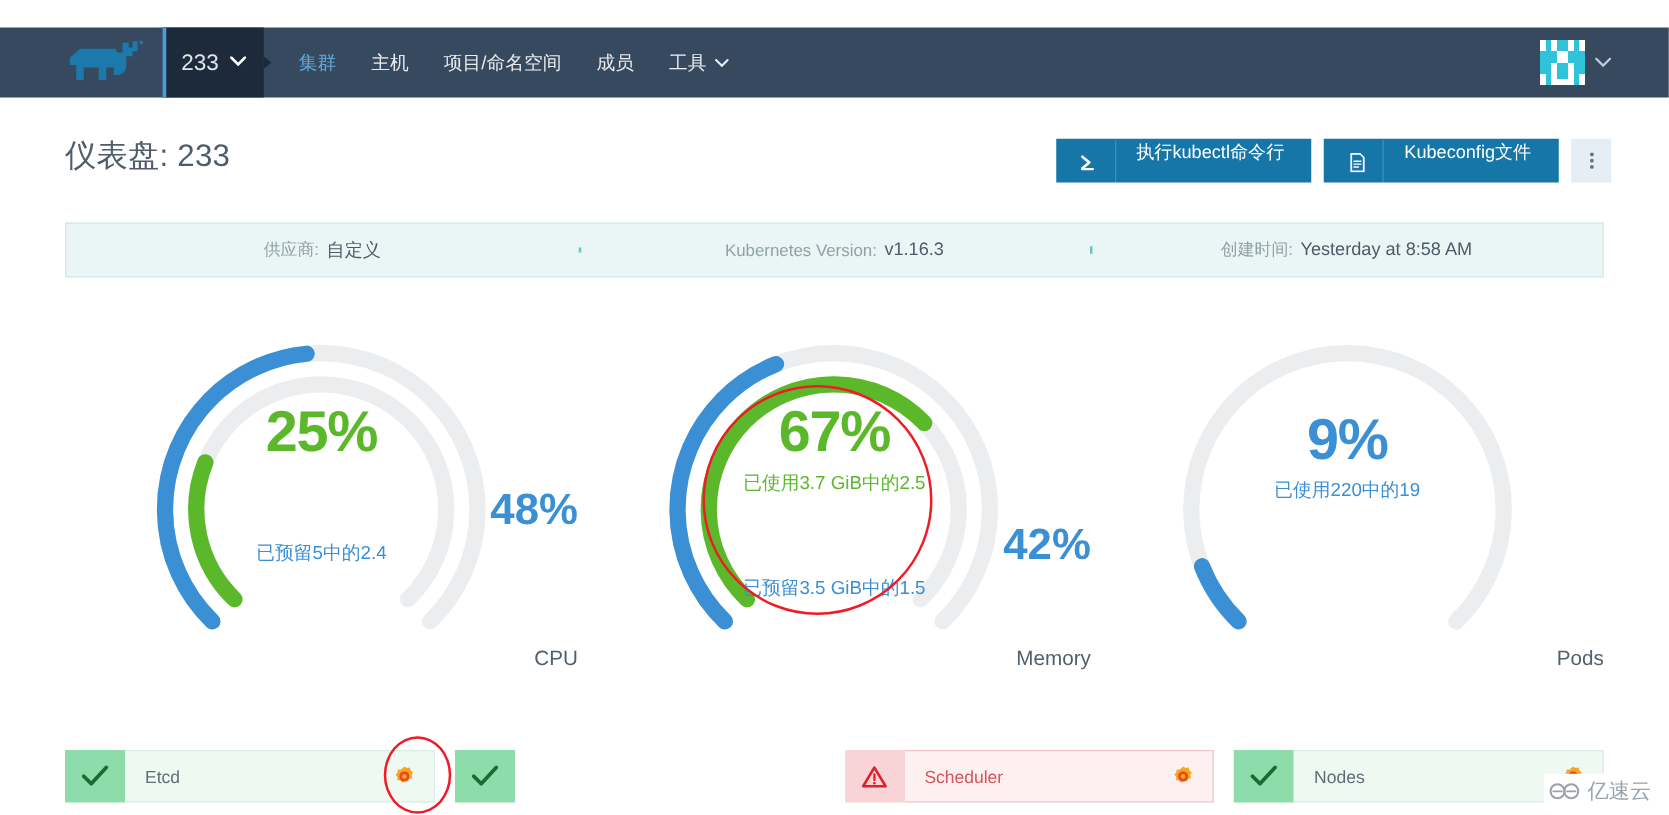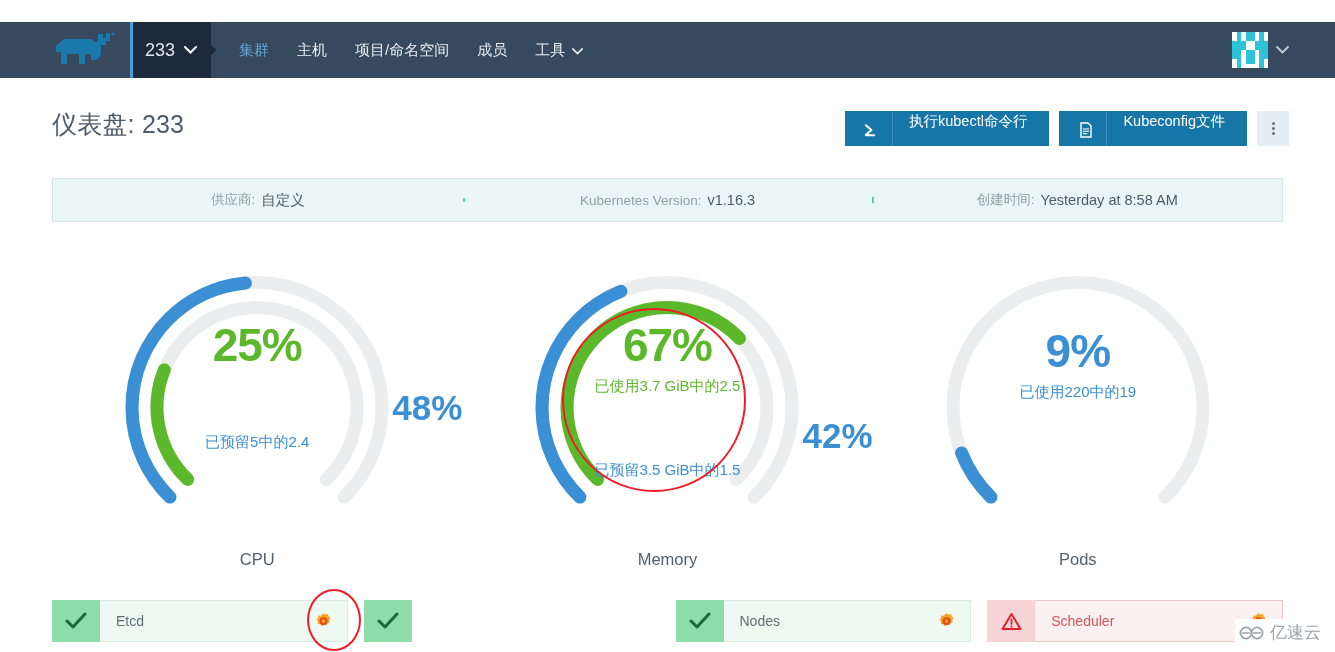--- a/index.html
+++ b/index.html
@@ -98,22 +98,22 @@
   .gauge-center{
     position:absolute; left:0; right:0; top:92px; text-align:center; pointer-events:none;
   }
   .g-big{ font-size:46px; font-weight:bold; line-height:1; letter-spacing:-1px; }
   .g-sub{ font-size:15px; margin-top:9px; }
   .g-big2{ font-size:35px; font-weight:bold; margin-top:22px; line-height:1;text-align:right; }
   .g-sub2{ font-size:15px; margin-top:8px; }
   .green{ color:#5cb82b; }
   .blue{ color:#3b8fd4; }
   .gauge-label{
-    position:absolute; left:0; right:0; top:288px; text-align:center;
-    font-size:16.5px; color:#52606d;margin-top:32px;
+    position:absolute; left:0; right:0; top:288px; text-align:right;
+    font-size:16.5px; color:#52606d;
   }
   .anno-circle{
     position:absolute; border:2px solid #ee1c25; border-radius:50%;
     pointer-events:none;
   }
 
   
   .statusbars{
     position:absolute; left:52px; top:600px; width:1231px; height:42px;
     display:flex; gap:16px;
@@ -328,57 +328,57 @@
   </div>
 
   <div class="sbar ok">
     <div class="badge">
       <svg width="22" height="18" viewBox="0 0 22 18">
           <path d="M2 9 L8 15 L20 2" stroke="#176b33" stroke-width="3" fill="none" stroke-linecap="round" stroke-linejoin="round"></path>
         </svg>
     </div>
   </div>
 
+  <div class="sbar warn">
+    <div class="badge">
+      <svg width="21" height="19" viewBox="0 0 21 19">
+          <path d="M10.5 2 L19.5 17 L1.5 17 Z" fill="none" stroke="#e0212b" stroke-width="2" stroke-linejoin="round"></path>
+          <path d="M10.5 7.5 v4.5" stroke="#e0212b" stroke-width="1.8" stroke-linecap="round"></path>
+          <circle cx="10.5" cy="14.5" r="1" fill="#e0212b"></circle>
+        </svg>
+    </div>
+    <div class="sbody">
+      <span>Scheduler</span>
+      <span class="gear">
+        <svg width="19" height="19" viewBox="0 0 20 20">
+            <path d="M10 1.2l2.2 1.3 2.5-.4.6 2.5 2 1.6-1.2 2.2.5 2.5-2.4.9-1.2 2.2-2.5-.4-2.2 1.3-1.7-1.9-2.5-.4.1-2.5-1.6-2 1.7-1.8.2-2.5 2.5.1z" fill="#f5a623"></path>
+            <circle cx="10" cy="9.6" r="4.2" fill="#e8471f"></circle>
+            <circle cx="10" cy="9.6" r="2" fill="#f5a623"></circle>
+          </svg>
+      </span>
+    </div>
+  </div>
+
   <div class="sbar ok">
     <div class="badge">
       <svg width="22" height="18" viewBox="0 0 22 18">
           <path d="M2 9 L8 15 L20 2" stroke="#176b33" stroke-width="3" fill="none" stroke-linecap="round" stroke-linejoin="round"></path>
         </svg>
     </div>
     <div class="sbody">
       <span>Nodes</span>
       <span class="gear">
         <svg width="19" height="19" viewBox="0 0 20 20">
             <path d="M10 1.2l2.2 1.3 2.5-.4.6 2.5 2 1.6-1.2 2.2.5 2.5-2.4.9-1.2 2.2-2.5-.4-2.2 1.3-1.7-1.9-2.5-.4.1-2.5-1.6-2 1.7-1.8.2-2.5 2.5.1z" fill="#f5a623"></path>
             <circle cx="10" cy="9.6" r="4.2" fill="#e8471f"></circle>
             <circle cx="10" cy="9.6" r="2" fill="#f5a623"></circle>
           </svg>
       </span>
     </div>
   </div>
-
-  <div class="sbar warn">
-    <div class="badge">
-      <svg width="21" height="19" viewBox="0 0 21 19">
-          <path d="M10.5 2 L19.5 17 L1.5 17 Z" fill="none" stroke="#e0212b" stroke-width="2" stroke-linejoin="round"></path>
-          <path d="M10.5 7.5 v4.5" stroke="#e0212b" stroke-width="1.8" stroke-linecap="round"></path>
-          <circle cx="10.5" cy="14.5" r="1" fill="#e0212b"></circle>
-        </svg>
-    </div>
-    <div class="sbody">
-      <span>Scheduler</span>
-      <span class="gear">
-        <svg width="19" height="19" viewBox="0 0 20 20">
-            <path d="M10 1.2l2.2 1.3 2.5-.4.6 2.5 2 1.6-1.2 2.2.5 2.5-2.4.9-1.2 2.2-2.5-.4-2.2 1.3-1.7-1.9-2.5-.4.1-2.5-1.6-2 1.7-1.8.2-2.5 2.5.1z" fill="#f5a623"></path>
-            <circle cx="10" cy="9.6" r="4.2" fill="#e8471f"></circle>
-            <circle cx="10" cy="9.6" r="2" fill="#f5a623"></circle>
-          </svg>
-      </span>
-    </div>
-  </div>
 </div>
 
 <div class="anno-circle" style="left:307px;top:589px;width:54px;height:62px;"></div>
 
 <div class="watermark">
   <svg width="26" height="16" viewBox="0 0 26 16">
     <circle cx="7" cy="8" r="5.6" fill="none" stroke="#9aa3ab" stroke-width="1.7"></circle>
     <circle cx="18" cy="8" r="5.6" fill="none" stroke="#9aa3ab" stroke-width="1.7"></circle>
     <path d="M3 8 h8 M14 8 h8" stroke="#9aa3ab" stroke-width="1.4"></path>
   </svg>

